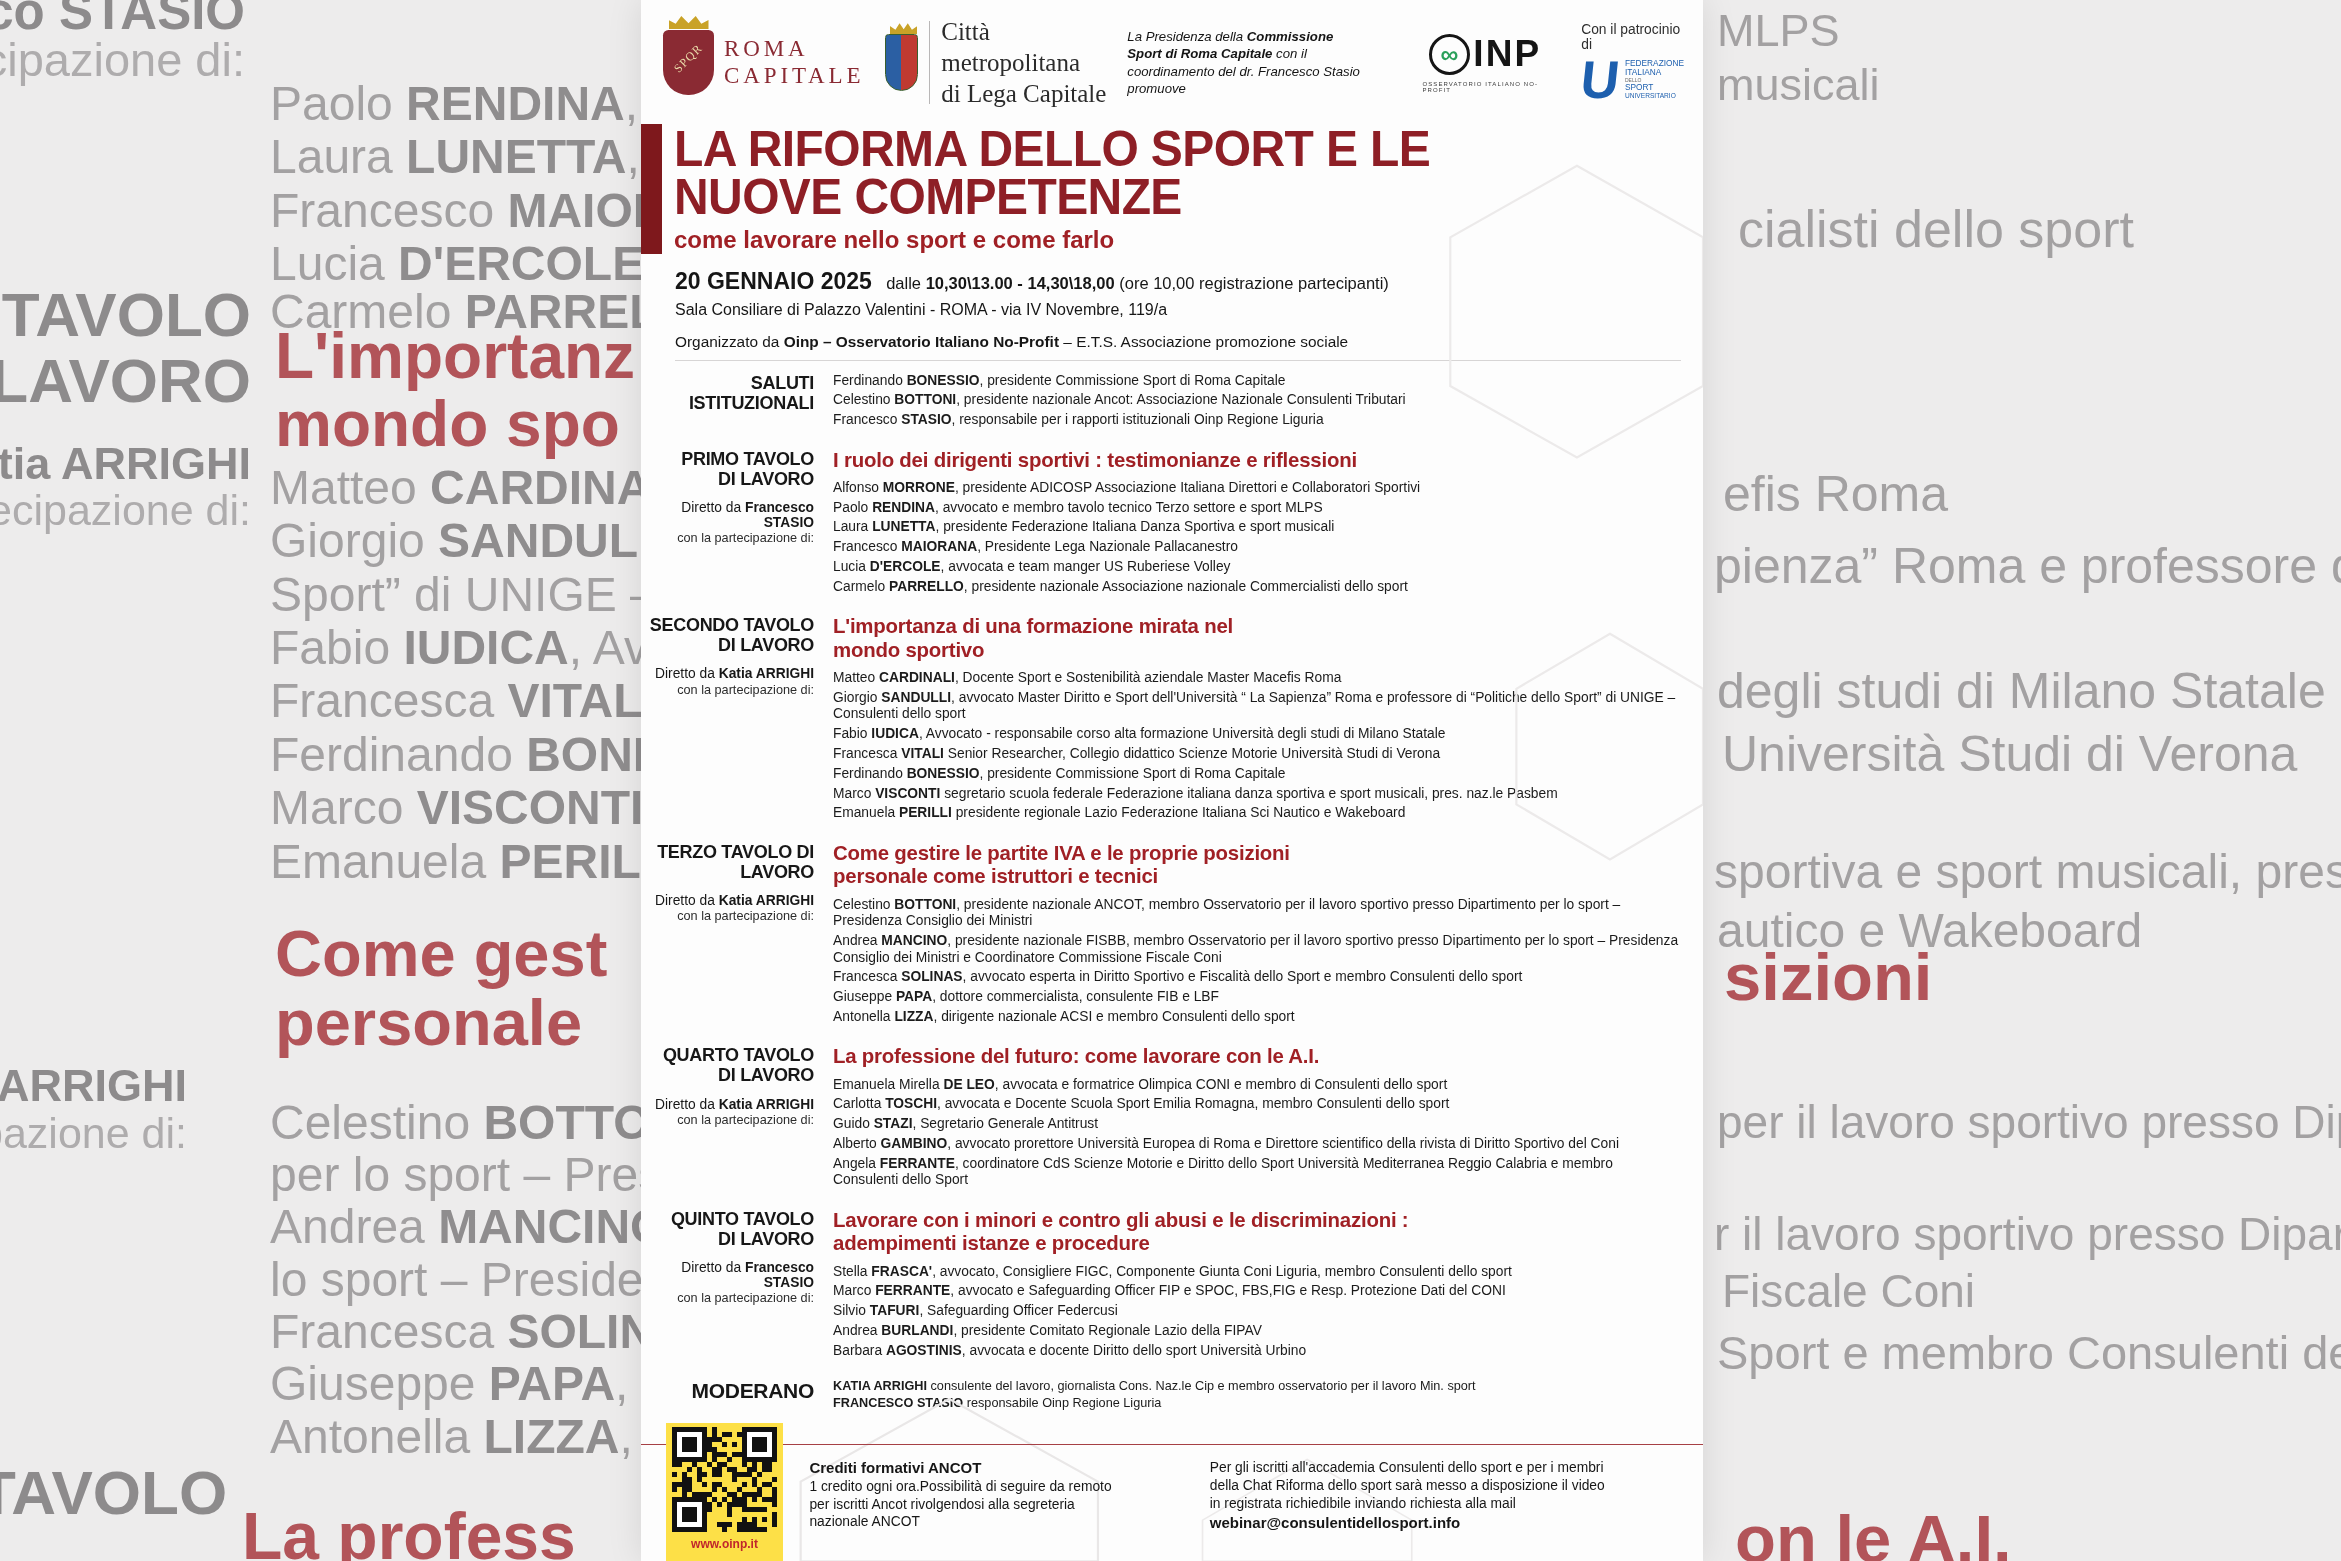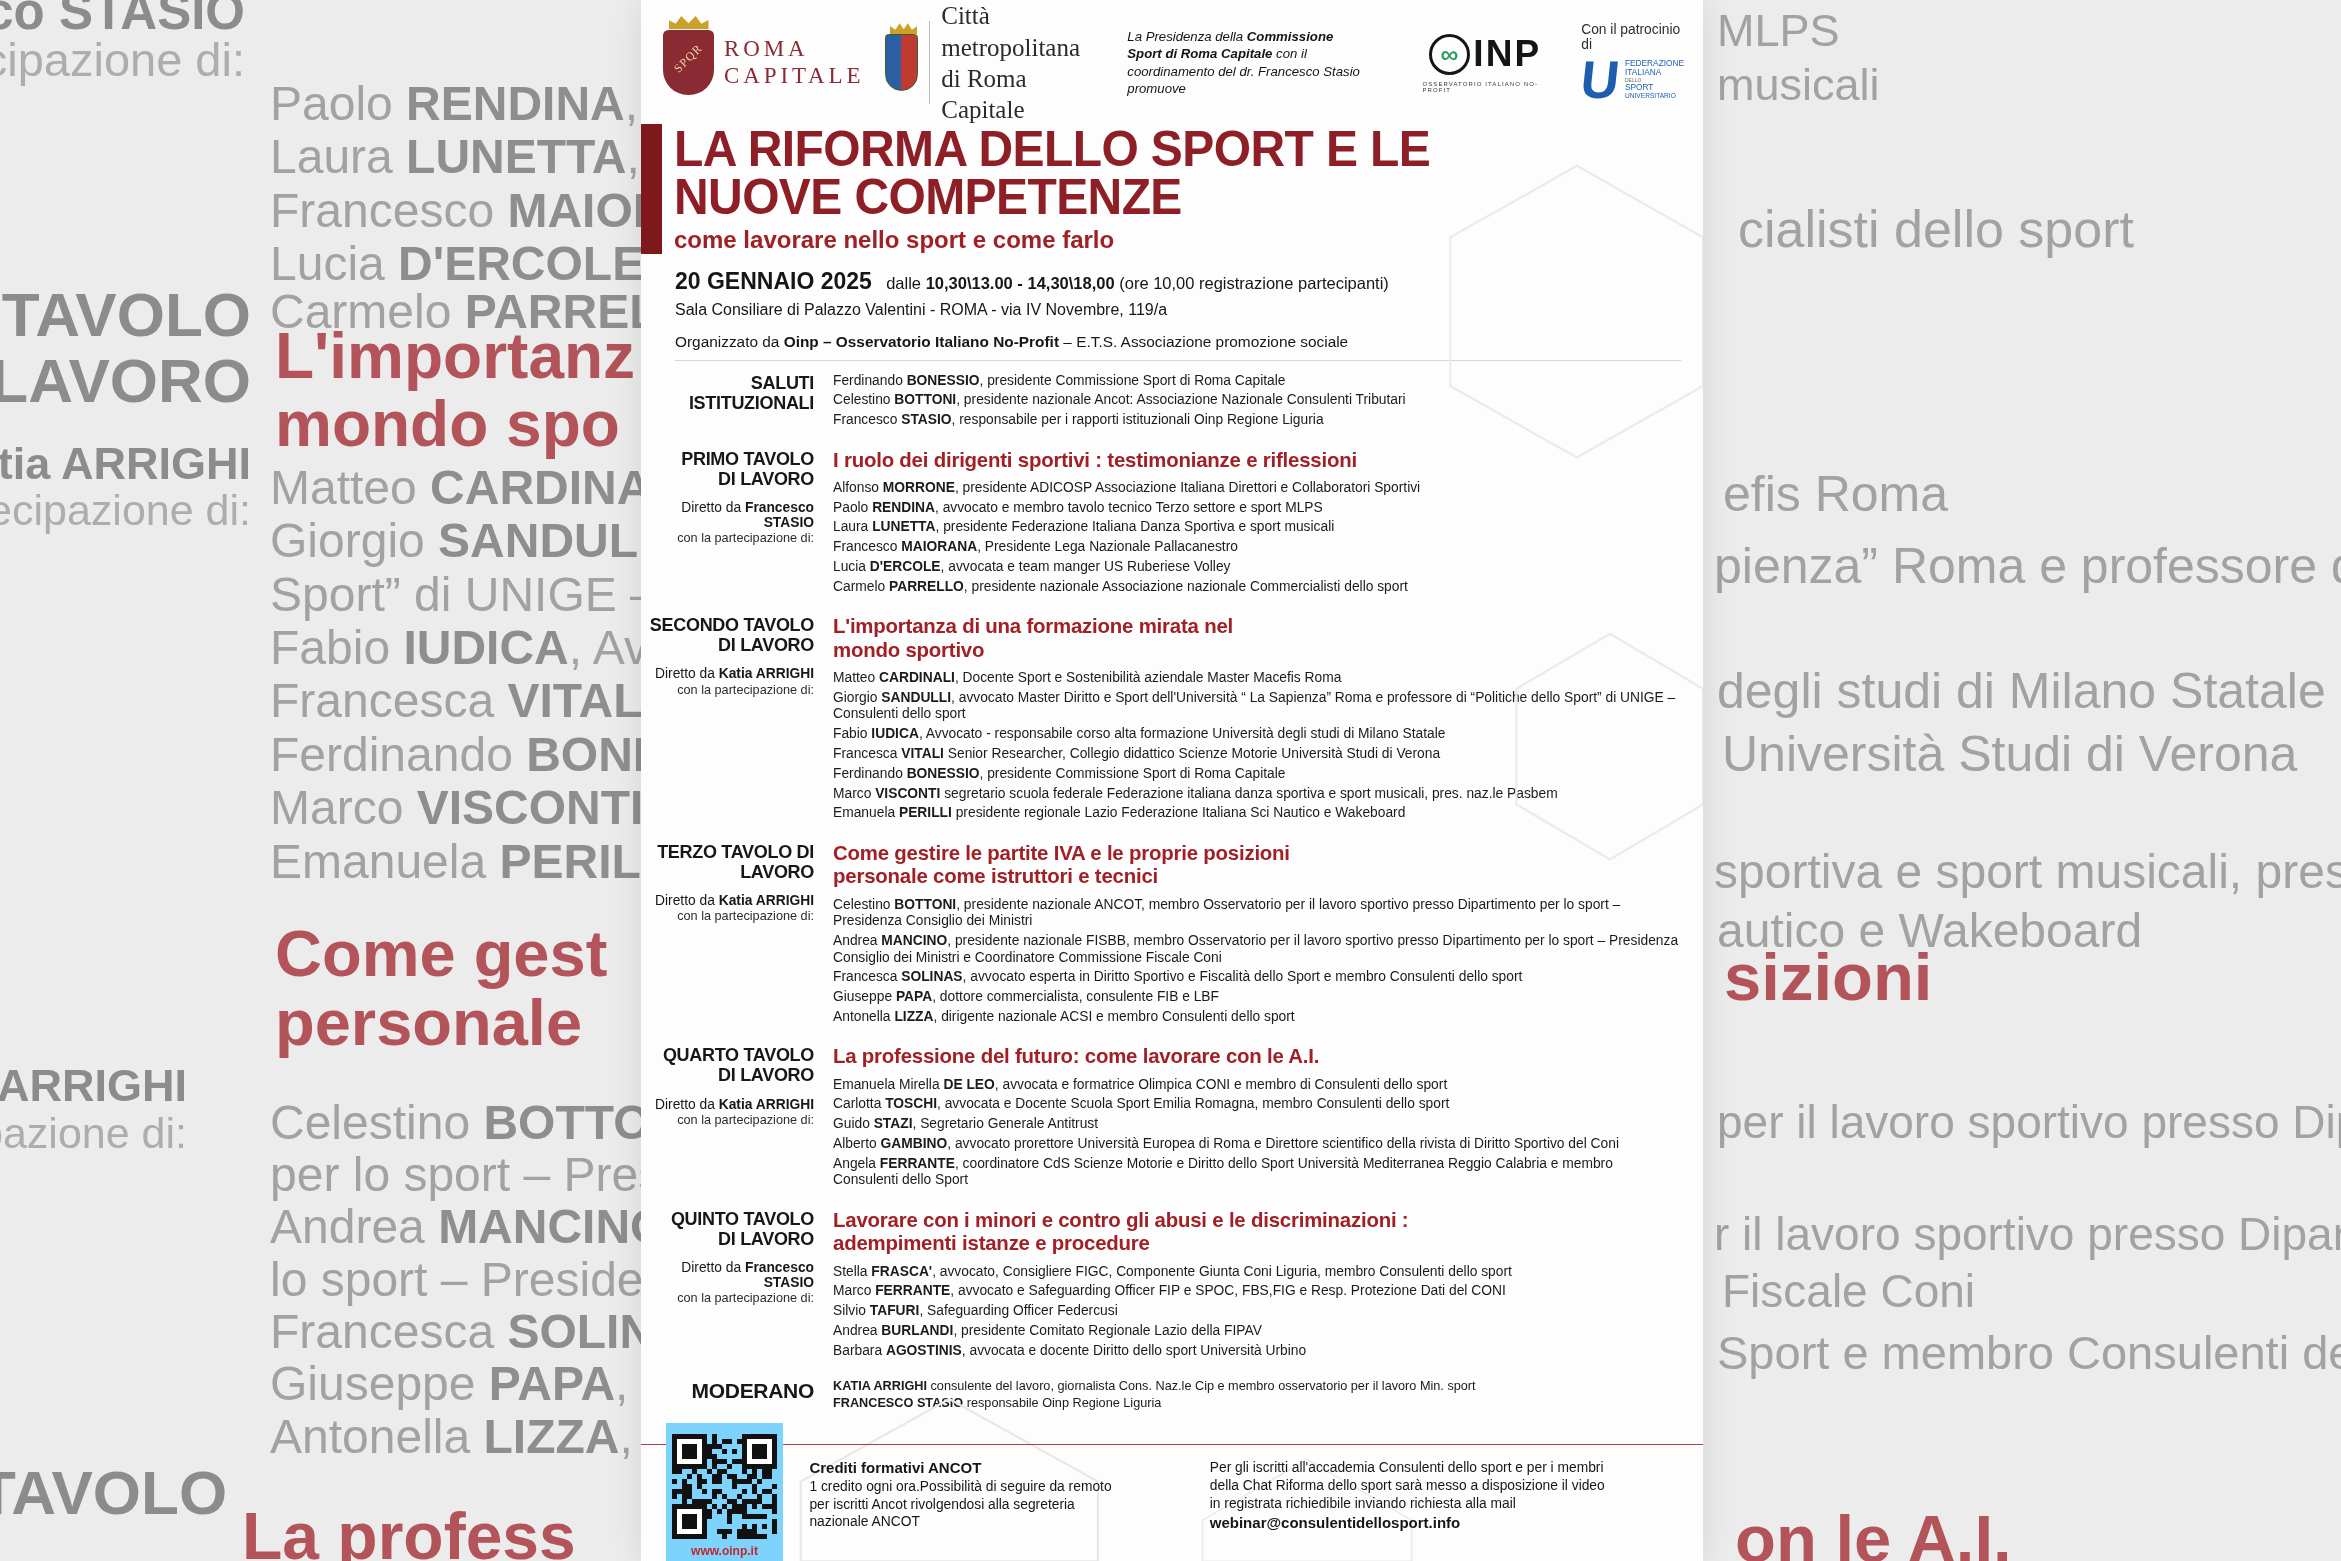--- a/index.html
+++ b/index.html
@@ -81,21 +81,21 @@
   .sec-right { flex:1; min-width:0; }
   .red-title { color:#a02025; font-size:20.4px; font-weight:700; line-height:1.16; margin-bottom:7.7px; letter-spacing:-0.2px; }
   .speaker { font-size:13.8px; line-height:16.5px; margin-bottom:3.3px; color:#1b1b1b; }
   .speaker b { font-weight:700; }
   .section.moderano { margin-top:3.3px; }
   .section.moderano .speaker { font-size:12.7px; line-height:15px; margin-bottom:1.7px; }
   .section.moderano .label-line { font-size:21px; }
 
   
   #poster-footer { height:118px; flex:none; border-top:1.7px solid #a64045; display:flex; gap:26.4px; padding:0 25px 0 25px; position:relative; }
-  .qr-wrap { width:117px; flex:none; margin-top:-22px; background:#7dd3fc; padding:4.4px 5.5px; display:flex; flex-direction:column; align-items:center;justify-content:flex-end; }
+  .qr-wrap { width:117px; flex:none; margin-top:-22px; background:#fde047; padding:4.4px 5.5px; display:flex; flex-direction:column; align-items:center; }
   .qr-label { color:#c0262c; font-weight:700; font-size:12px; margin-top:4.4px; }
   .credits { margin-top:14.3px; width:341px; color:#161616; }
   .credits-title { font-size:15px; font-weight:700; margin-bottom:2.2px; }
   .credits-line { font-size:13.8px; line-height:1.26; }
   .mail-block { margin-top:14.3px; color:#161616; margin-left:33px; }
   .mail-line { font-size:13.8px; line-height:1.3; }
   .mail-bold { font-size:15px; font-weight:700; margin-top:1.1px; }
 </style>
 </head>
 <body>
@@ -168,21 +168,21 @@
         <div class="roma-word">
           <div>ROMA</div>
           <div>CAPITALE</div>
         </div>
       </div>
       <div class="logo-citta">
         <div class="citta-shield"></div>
         <div class="citta-divider"></div>
         <div class="citta-text">
           <div>Città metropolitana</div>
-          <div>di Roma Capitale</div>
+          <div>di Lega Capitale</div>
         </div>
       </div>
       <div class="promoter"><span>La Presidenza della </span><b>Commissione Sport di Roma Capitale</b><span> con il coordinamento del dr. Francesco Stasio promuove</span></div>
       <div class="logo-oinp">
         <div class="oinp-row">
           <div class="oinp-o">
               <span>∞</span>
             </div>
           <div class="oinp-inp">INP</div>
         </div>

